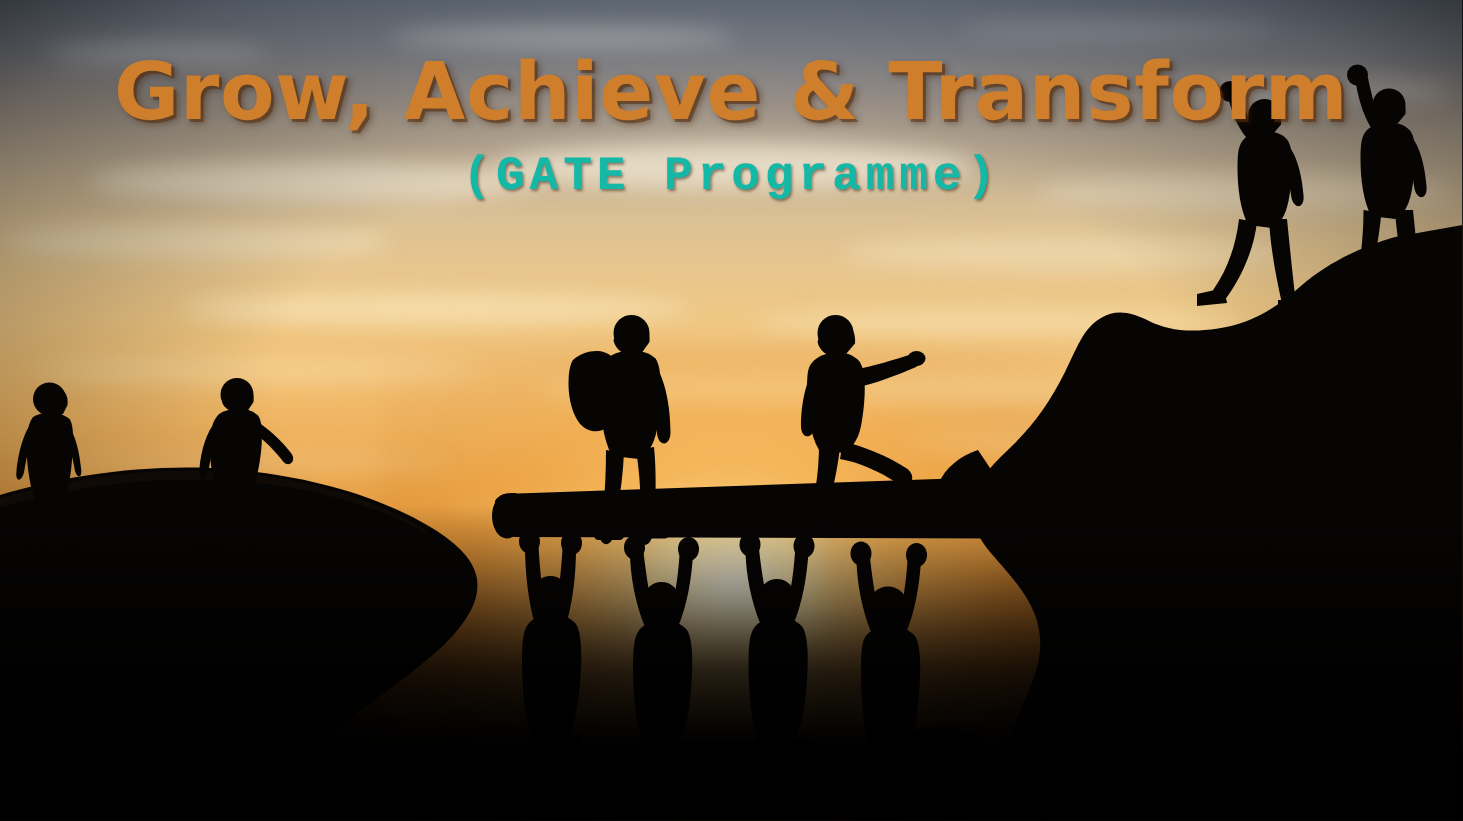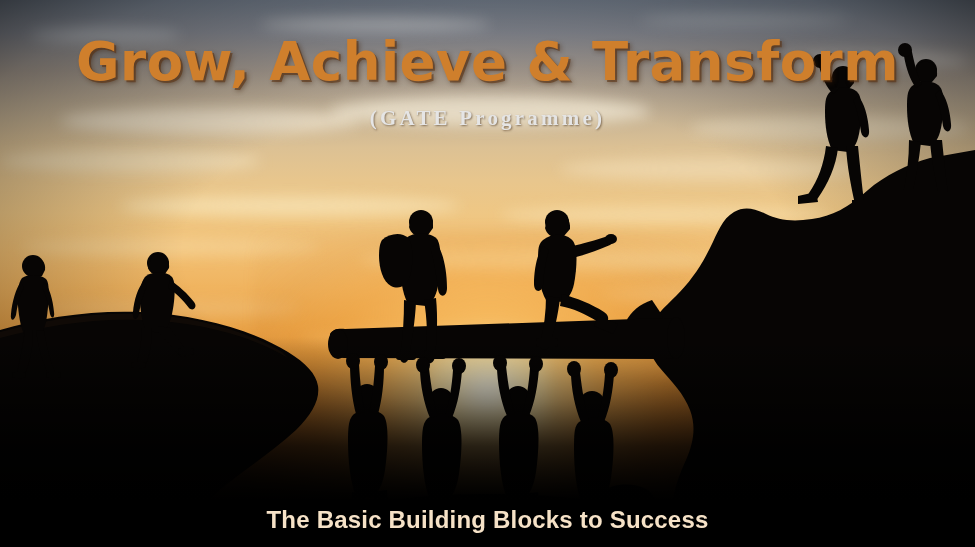--- a/index.html
+++ b/index.html
@@ -86,26 +86,26 @@
     font-size:53px;
     line-height:58px;
     letter-spacing:.5px;
     color:#cf7f2c;
     text-shadow:
       2px 2px 0 rgba(90,48,14,.55),
       3px 3px 5px rgba(60,30,8,.45);
   }
   .gate-line{
     margin:10px 0 0 0;
-    font-family:Liberation Serif, serif;
+    font-family:Liberation Mono, monospace;
     font-weight:700;
-    font-size:21px;
+    font-size:32px;
     line-height:34px;
     letter-spacing:3.2px;
-    color:#e5e5e5;
+    color:#14b8a6;
     text-shadow:1px 1px 2px rgba(50,26,6,.5);
   }
   .subtitle{
     position:absolute;left:0;right:0;bottom:13px;
     text-align:center;
     margin:0;
     font-family:"Liberation Sans",sans-serif;
     font-weight:700;
     font-size:24px;
     letter-spacing:.2px;
@@ -305,15 +305,14 @@
     </svg>
   </div>
 
   <div class="bottom-dark"></div>
 
   <div class="title-wrap">
     <h1 class="title-line">Grow, Achieve &amp; Transform</h1>
     <p class="gate-line">(GATE Programme)</p>
   </div>
 
-  <p class="subtitle">The Basic Building Blocks to Success</p>
 
 </div>
 
 </body></html>

